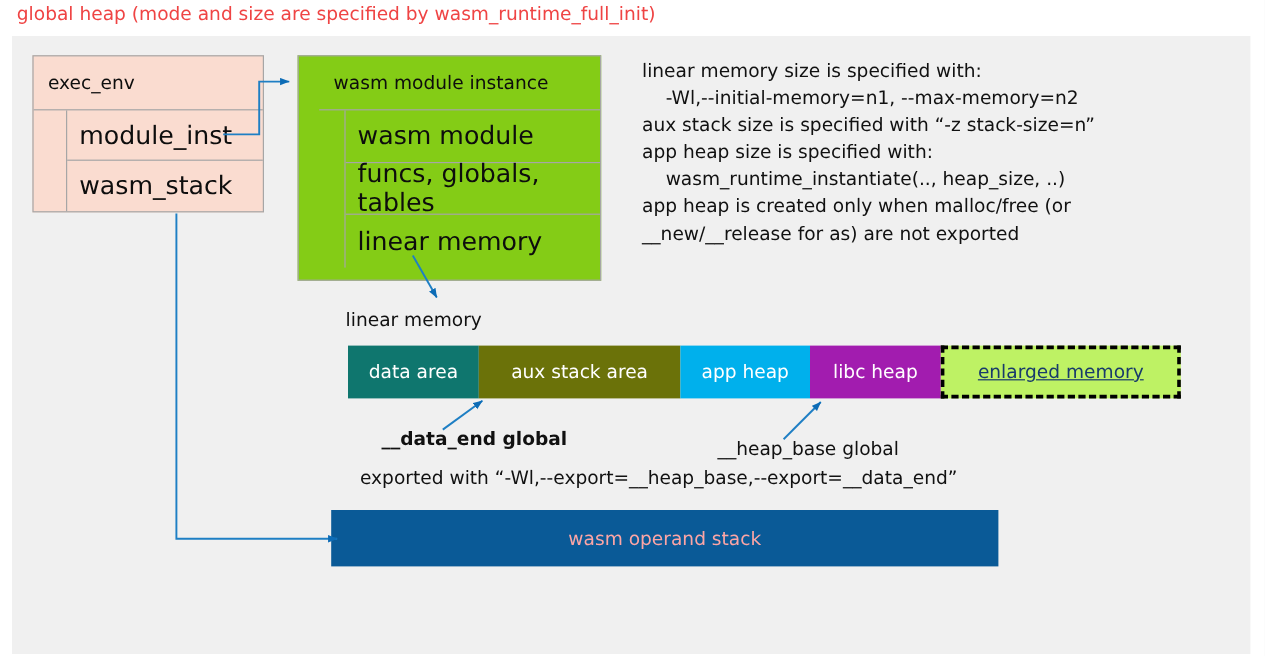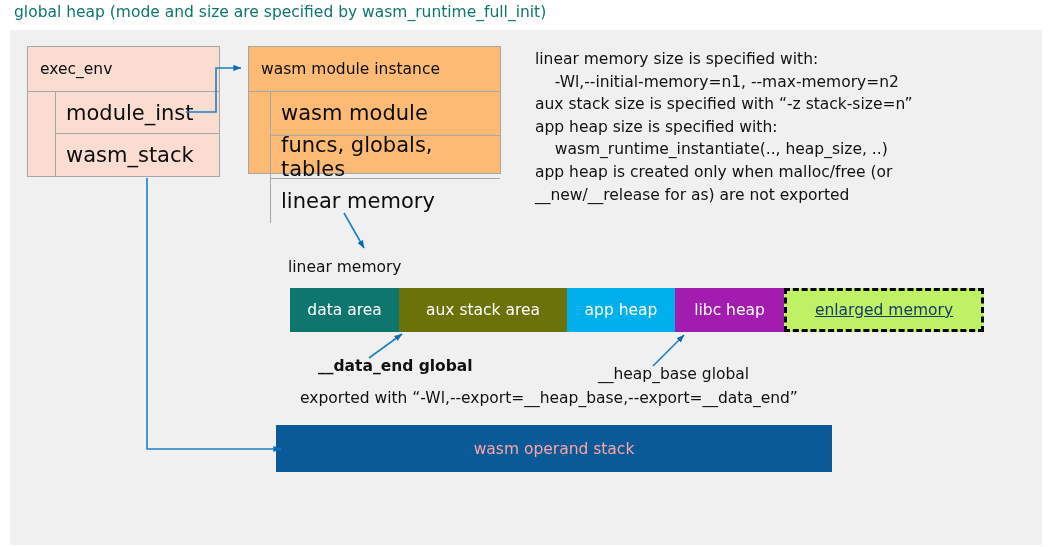--- a/index.html
+++ b/index.html
@@ -6,21 +6,21 @@
   body{
     width:1054px;height:547px;
     background:#ffffff;
     font-family:"DejaVu Sans","Liberation Sans",sans-serif;
     overflow:hidden;
   }
   #root{position:relative;width:1054px;height:547px;}
 
   .title{
     position:absolute;left:14px;top:3px;
-    font-size:15.5px;color:#0f766e;white-space:nowrap;
+    font-size:15.5px;color:#ef4444;white-space:nowrap;
   }
 
   .panel{
     position:absolute;left:10px;top:30px;
     width:1032px;height:515px;
     background:#f0f0f0;
   }
 
   
   .sbox{position:absolute;box-sizing:border-box;border:1px solid #a6a6a6;}
@@ -40,21 +40,21 @@
     border-bottom:1px solid #a6a6a6;
   }
   .sbox .row:last-child{border-bottom:none;}
 
   #exec-env-box{left:27px;top:46px;width:193px;height:131px;background:#fadcd0;}
   #exec-env-box .hdr{height:45px;}
   #exec-env-box .rows{height:84px;}
   #exec-env-box .gutter{width:28px;}
   #exec-env-box .row{height:42px;}
 
-  #module-inst-box{left:248px;top:46px;width:253px;height:128px;background:#fdba74;}
+  #module-inst-box{left:248px;top:46px;width:253px;height:188px;background:#84cc16;padding-left:17px;}
   #module-inst-box .hdr{height:45px;}
   #module-inst-box .rows{height:131px;}
   #module-inst-box .gutter{width:22px;}
   #module-inst-box .row{height:43.6px;}
 
   
   .note{
     position:absolute;
     font-size:15.5px;color:#111111;
     line-height:22.6px;white-space:pre;

